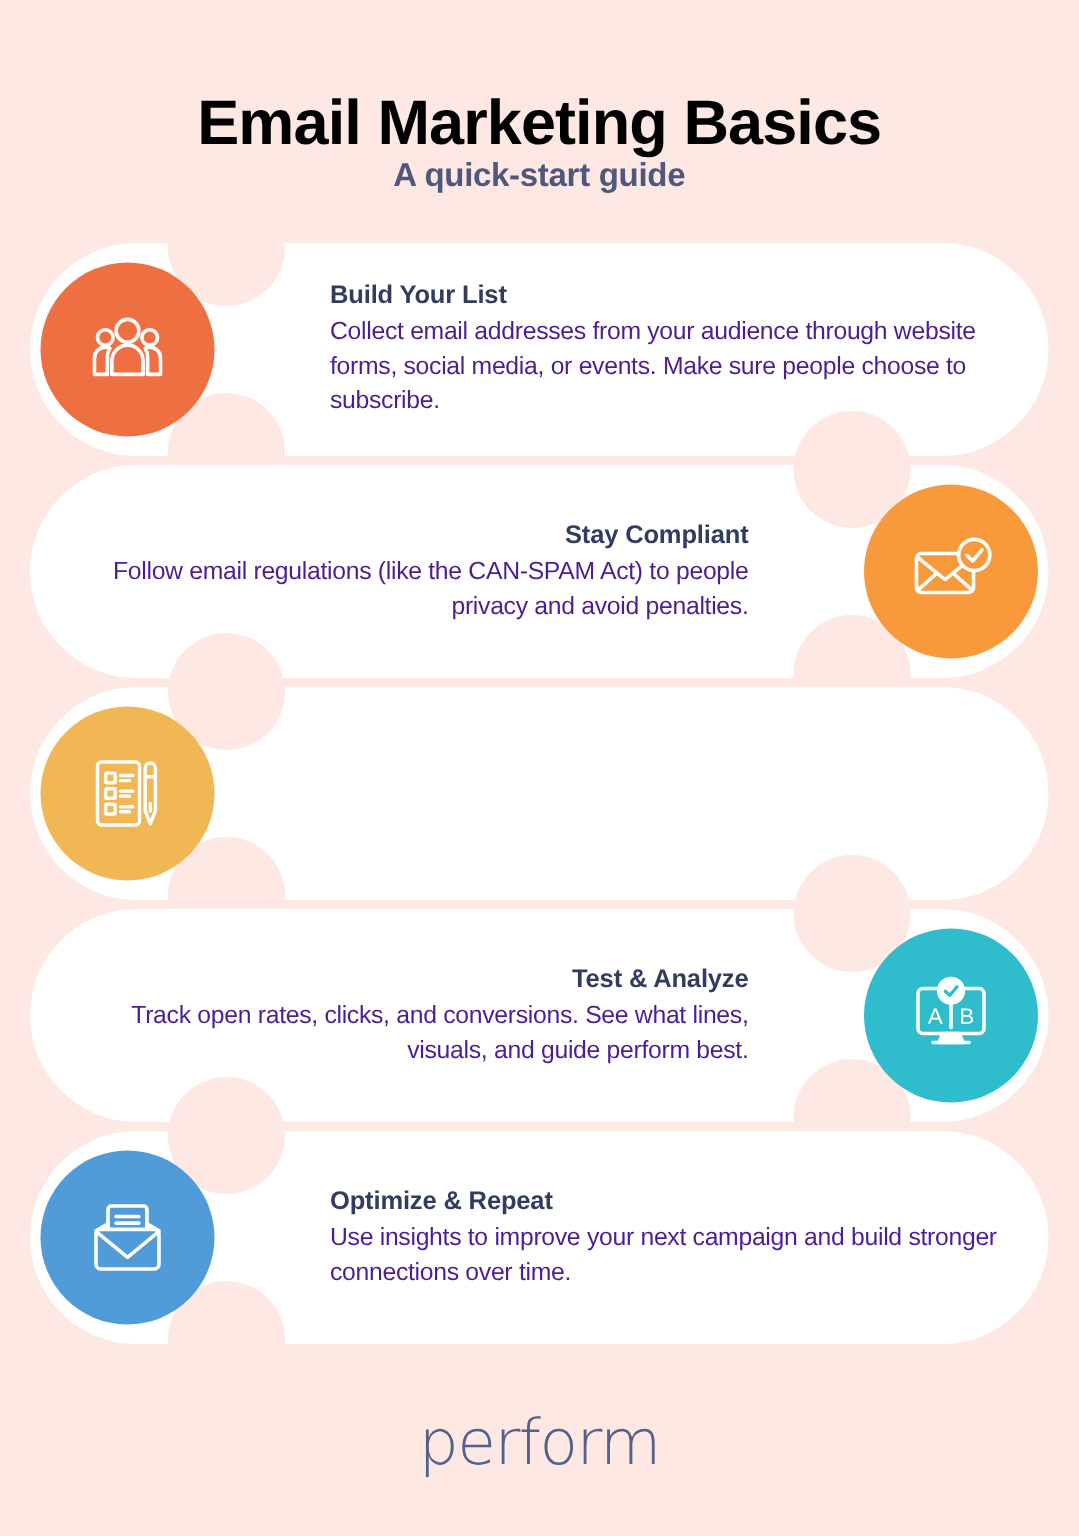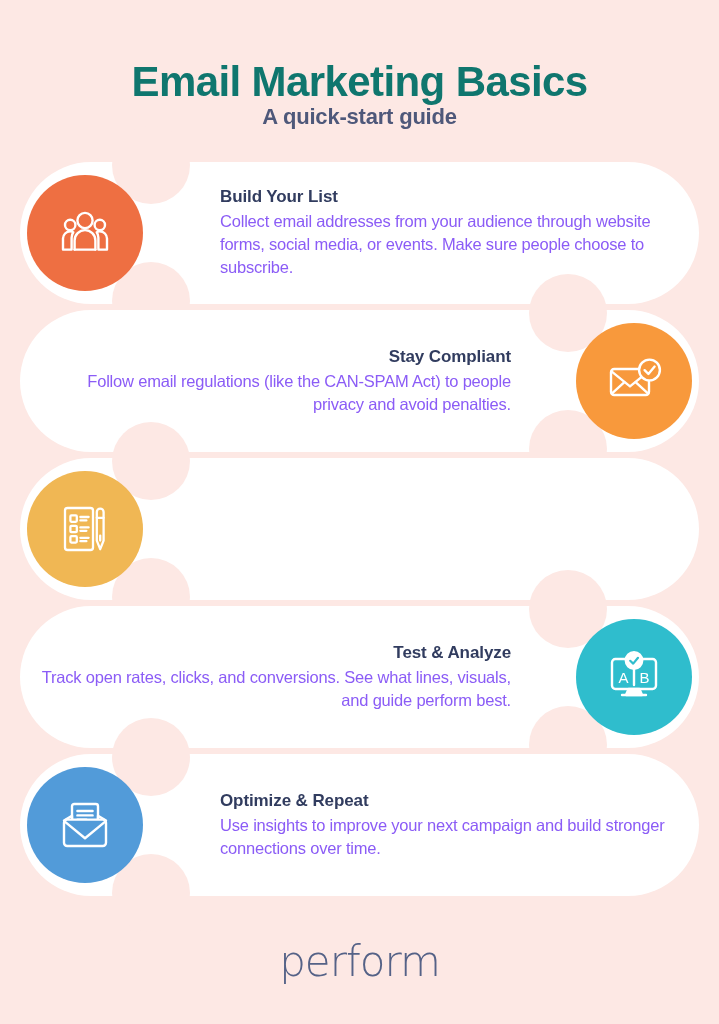--- a/index.html
+++ b/index.html
@@ -14,21 +14,21 @@
     overflow:hidden;
     position:relative;
   }
 
   
   .header { padding-top:60px; text-align:center; }
 
   .title {
     font-size:42px;
     font-weight:bold;
-    color:#0f766e;
+    color:#000000;
     letter-spacing:-0.6px;
     line-height:1.05;
   }
 
   .subtitle {
     font-size:22px;
     font-weight:bold;
     color:#4e587a;
     letter-spacing:-0.2px;
     margin-top:0;
@@ -85,33 +85,33 @@
   
   .txt {
     position:absolute;
     top:0; bottom:0;
     z-index:2;
     display:flex;
     flex-direction:column;
     justify-content:center;
   }
   .row.left  .txt { left:220px;  right:40px;  text-align:left;  }
-  .row.right .txt { right:208px; left:40px;   text-align:right; }
+  .row.right .txt { right:220px; left:40px;   text-align:right; }
 
   .ttl {
     font-size:17px;
     font-weight:bold;
     color:#313c5f;
     letter-spacing:-0.1px;
     margin-bottom:3px;
   }
 
   .bdy {
     font-size:16.5px;
-    color:#8b5cf6;
+    color:#4c1d95;
     line-height:1.38;
     letter-spacing:-0.2px;
   }
 
   
   .footer {
     position:absolute;
     left:0; right:0;
     bottom:38px;
     text-align:center;

